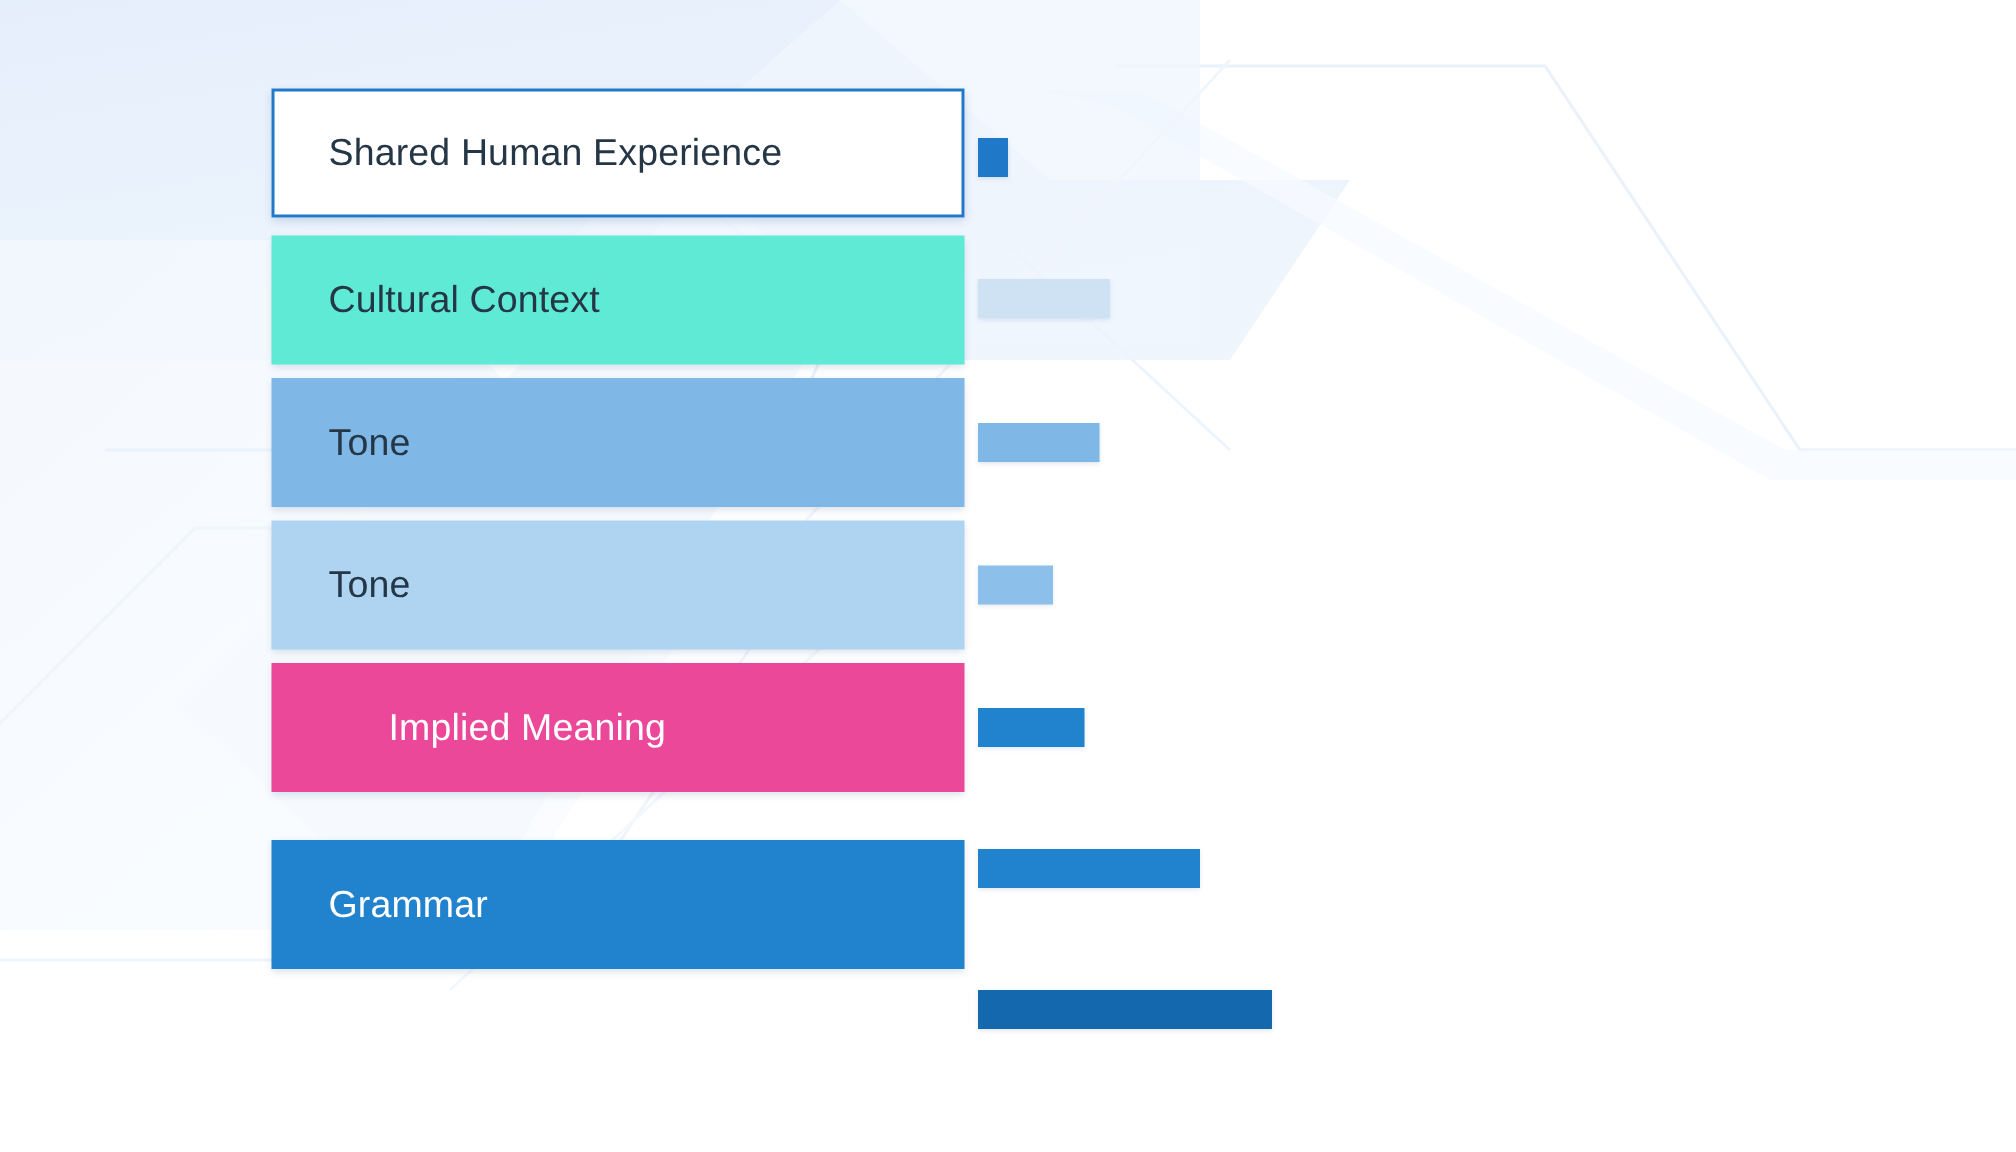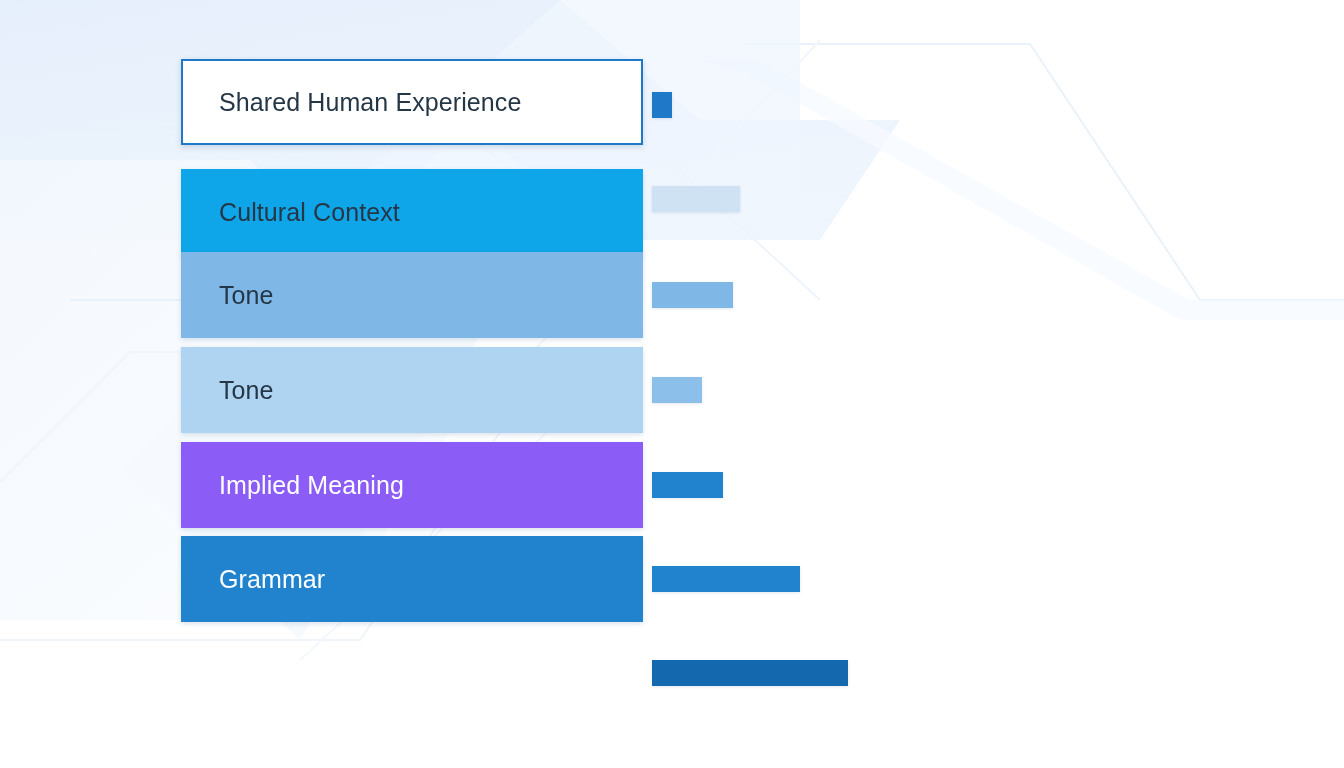--- a/index.html
+++ b/index.html
@@ -114,41 +114,41 @@
     <path d="M300,660 L560,420" fill="none" stroke="#f3f8fe" stroke-width="2"></path>
   </svg>
 
   <div id="funnel">
 
     <div class="row selected" style="top:59px;">
       <span class="row-label dark-text">Shared Human Experience</span>
     </div>
     <div class="bar" style="top:92px; width:20px; background:#2079c8;"></div>
 
-    <div class="row" style="top:169px; background:#0ea5e9;">
+    <div class="row" style="top:157px; background:#5eead4;">
       <span class="row-label dark-text">Cultural Context</span>
     </div>
     <div class="bar" style="top:186px; width:88px; background:#cfe2f4;"></div>
 
     <div class="row" style="top:252px; background:#7fb8e7;">
       <span class="row-label dark-text">Tone</span>
     </div>
     <div class="bar" style="top:282px; width:81px; background:#7fb8e7;"></div>
 
     <div class="row" style="top:347px; background:#aed4f2;">
       <span class="row-label dark-text">Tone</span>
     </div>
     <div class="bar" style="top:377px; width:50px; background:#8cc0ea;"></div>
 
-    <div class="row" style="top:442px; background:#8b5cf6;">
+    <div class="row" style="top:442px; background:#ec4899;padding-left:40px;">
       <span class="row-label light-text">Implied Meaning</span>
     </div>
     <div class="bar" style="top:472px; width:71px; background:#2183ce;"></div>
 
-    <div class="row" style="top:536px; background:#2183ce;">
+    <div class="row" style="top:560px; background:#2183ce;">
       <span class="row-label light-text">Grammar</span>
     </div>
     <div class="bar" style="top:566px; width:148px; background:#2183ce;"></div>
 
     <div class="bar" style="top:660px; width:196px; background:#1468ad;"></div>
 
   </div>
 </div>
 
 </body></html>

